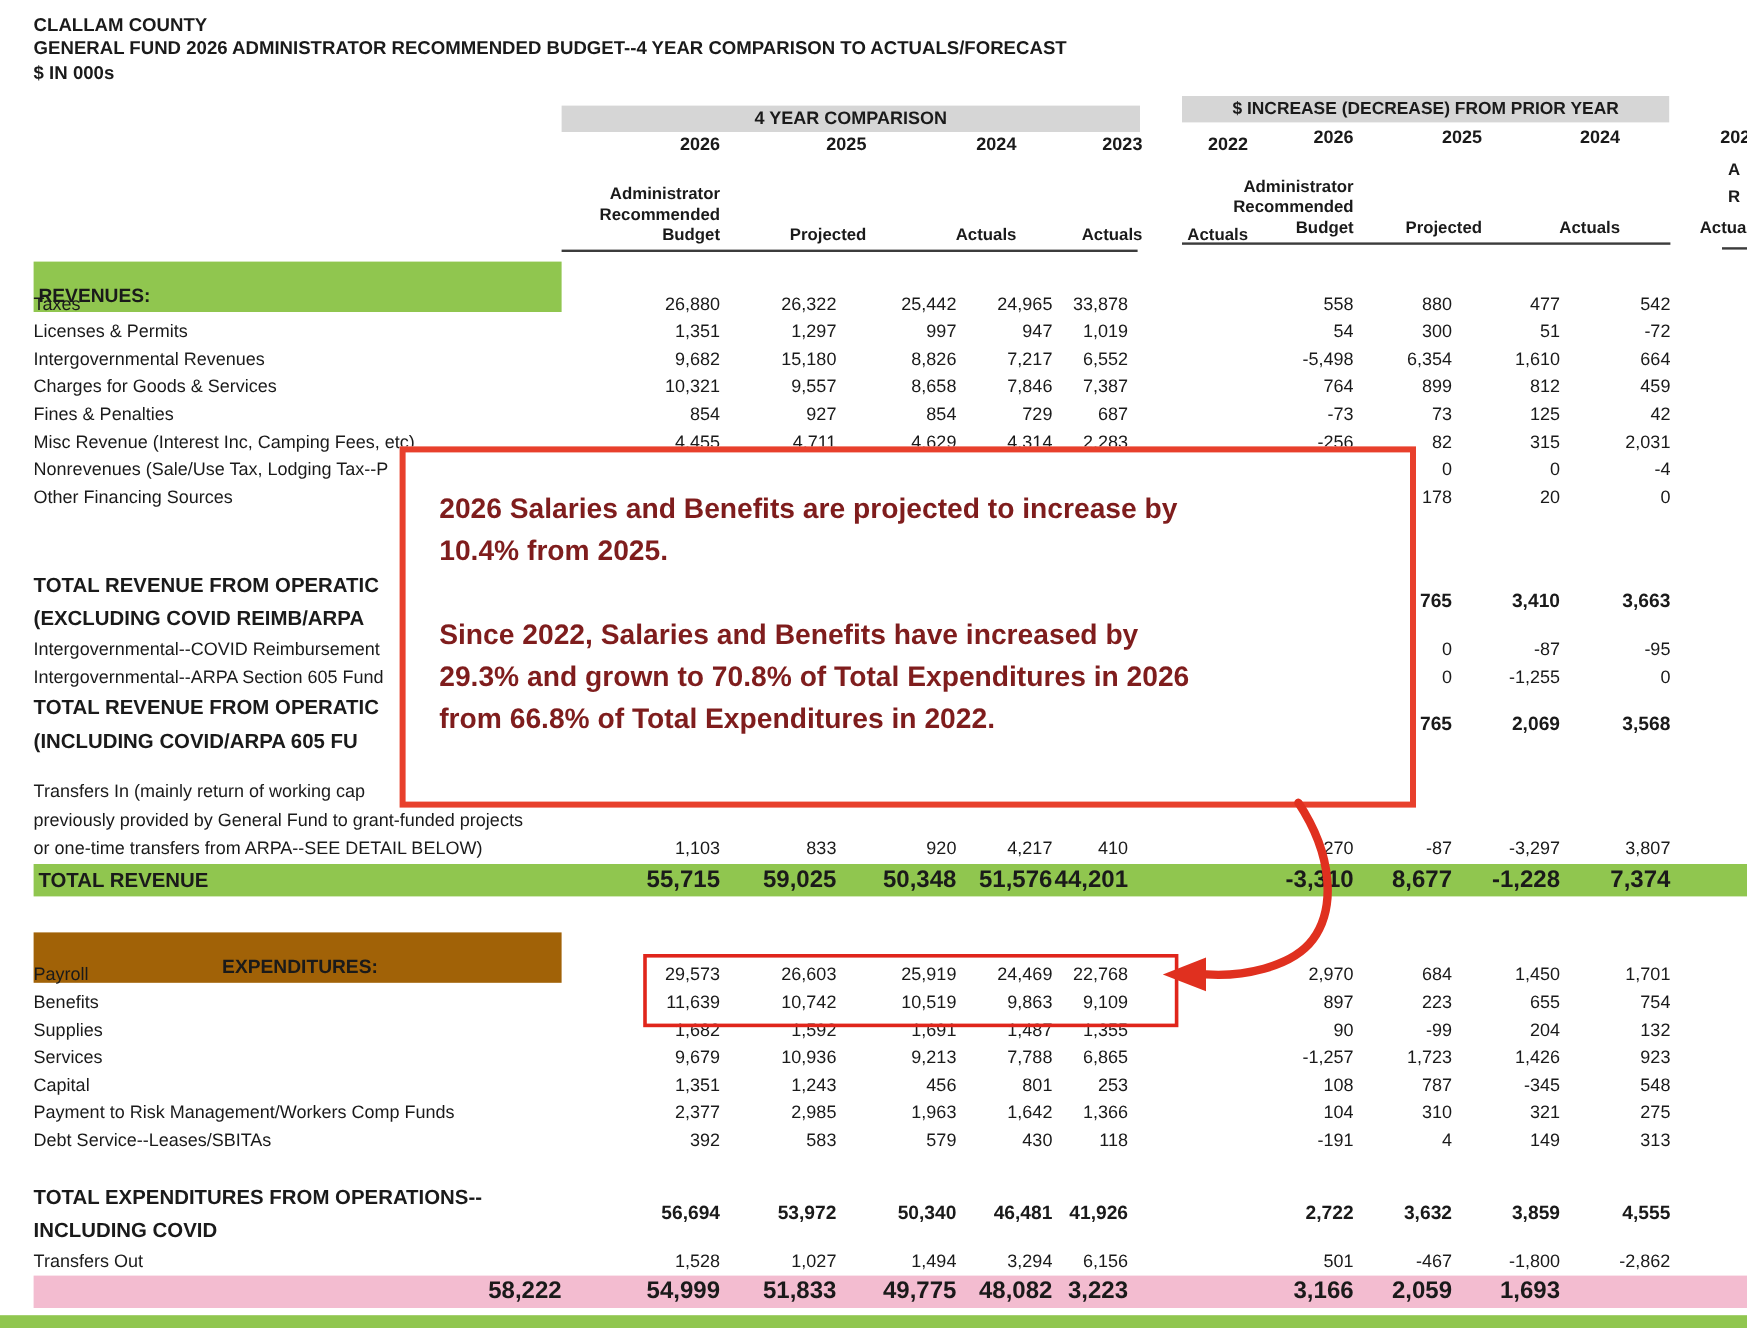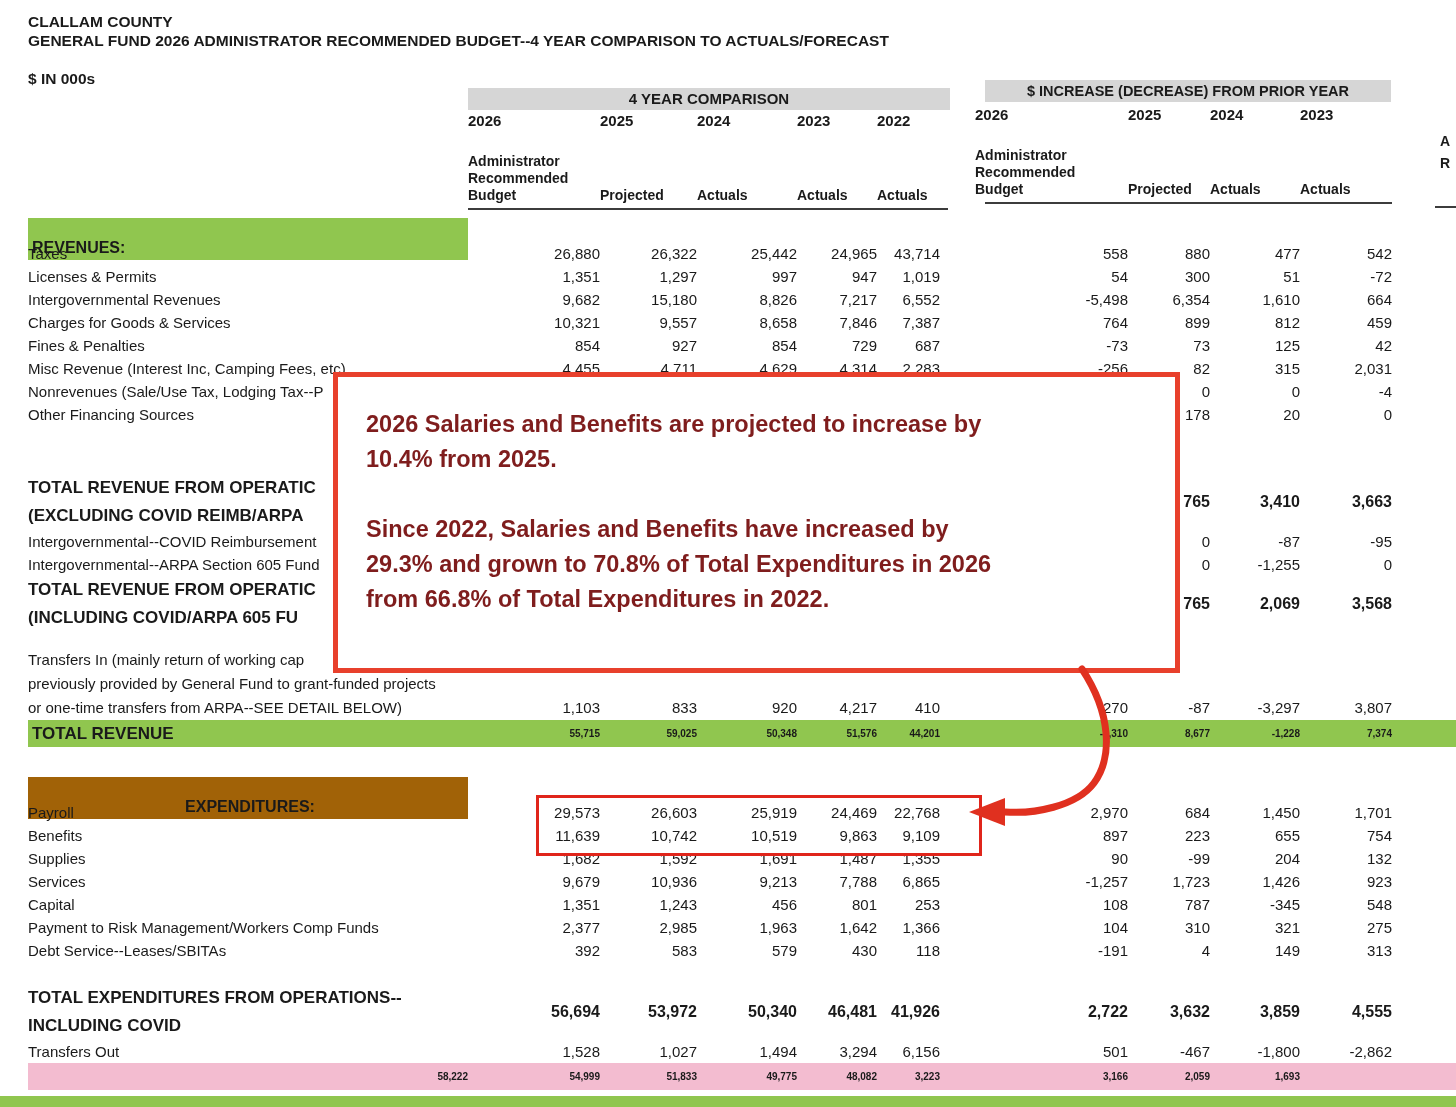--- a/index.html
+++ b/index.html
@@ -5,29 +5,29 @@
   html,body { margin:0; padding:0; }
   body {
     width:1456px; height:1107px; position:relative; overflow:hidden;
     background:#ffffff; color:#1a1a1a;
     font-family:"Liberation Sans", sans-serif;
   }
   .abs { position:absolute; }
 
   
   .doc-header { left:28px; top:12px; font-weight:700; font-size:15.5px; line-height:19px; }
-  .doc-header .units { margin-top:19px; }
+  .doc-header .units { margin-top:2px; }
 
   
   .grey-band { background:#d6d6d6; text-align:center; font-weight:700; height:22px; line-height:22px; }
   .band-4yr { left:468px; top:88px; width:482px; font-size:15px; }
   .band-inc { left:985px; top:80px; width:406px; font-size:14.5px; }
 
   
-  .hdr-grid { display:grid; text-align:left; font-weight:700; }
+  .hdr-grid { display:grid; text-align:right; font-weight:700;gap:25px; }
   .comp-cols { grid-template-columns:132px 97px 100px 80px 63px; }
   .inc-cols  { grid-template-columns:153px 82px 90px 92px; }
   .years-comp { left:468px; top:112px; width:472px; font-size:15px; }
   .years-inc  { left:975px; top:106px; width:417px; font-size:15px; }
   .subs-comp  { left:468px; top:134px; width:472px; height:72px; align-items:end; font-size:14px; line-height:17px; }
   .subs-inc   { left:975px; top:128px; width:417px; height:72px; align-items:end; font-size:14px; line-height:17px; }
   .sub-cell { white-space:pre-line; padding-bottom:2px; }
   .hrule { border-top:2px solid #3c3c3c; height:0; }
   .rule-comp { left:468px; top:208px; width:480px; }
   .rule-inc  { left:985px; top:202px; width:407px; }
@@ -53,21 +53,21 @@
   .trow.total2 .label div { font-size:17px; font-weight:700; line-height:28px; }
   .trow.total2 .num { font-size:16px; font-weight:700; align-self:center; }
 
   .trow.note3 { height:72px; font-size:15px; line-height:24px; }
   .trow.note3 .num { align-self:end; }
 
   .trow.totalband { height:27px; line-height:27px; width:1428px; }
   .trow.totalband.tb-green { background:#90c64f; }
   .trow.totalband.tb-pink  { background:#f3bcd0; }
   .trow.totalband .label { font-weight:700; font-size:17px; padding-left:4px; }
-  .trow.totalband .num { font-weight:700; font-size:10px; }
+  .trow.totalband .num { font-weight:700; font-size:20px; }
 
   .gap { width:100%; }
 
   
   .highlight-rect { left:536px; top:795px; width:440px; height:55px;
     border:3px solid #e0251b; z-index:4; background:transparent; }
   .callout { left:333px; top:372px; width:847px; height:301px; box-sizing:border-box;
     border:5px solid #e8402c; background:#ffffff; padding:30px 28px 0 28px; z-index:5; }
   .callout p { margin:0 0 35px 0; color:#7f1d1d; font-weight:700;
     font-size:23.5px; line-height:35px; white-space:pre-line; }
@@ -131,21 +131,21 @@
       <div class="cell">
         <div class="cell label label-bg" style="display: block;">REVENUES:</div>
       </div>
     </div>
     <div class="trow item">
       <div class="cell label">Taxes</div>
       <div class="cell num">26,880</div>
       <div class="cell num">26,322</div>
       <div class="cell num">25,442</div>
       <div class="cell num">24,965</div>
-      <div class="cell num">43,714</div>
+      <div class="cell num">33,878</div>
       <div class="cell num">558</div>
       <div class="cell num">880</div>
       <div class="cell num">477</div>
       <div class="cell num">542</div>
     </div>
     <div class="trow item">
       <div class="cell label">Licenses &amp; Permits</div>
       <div class="cell num">1,351</div>
       <div class="cell num">1,297</div>
       <div class="cell num">997</div>

